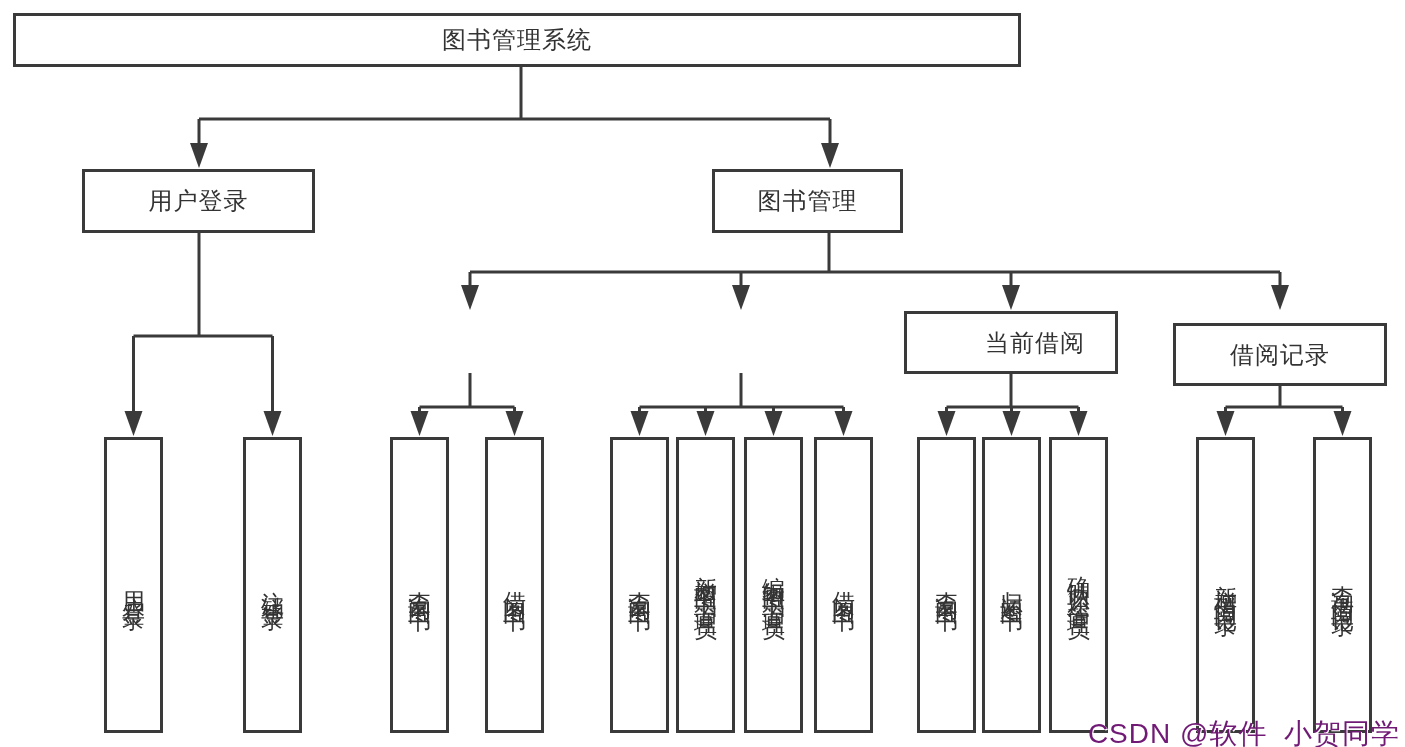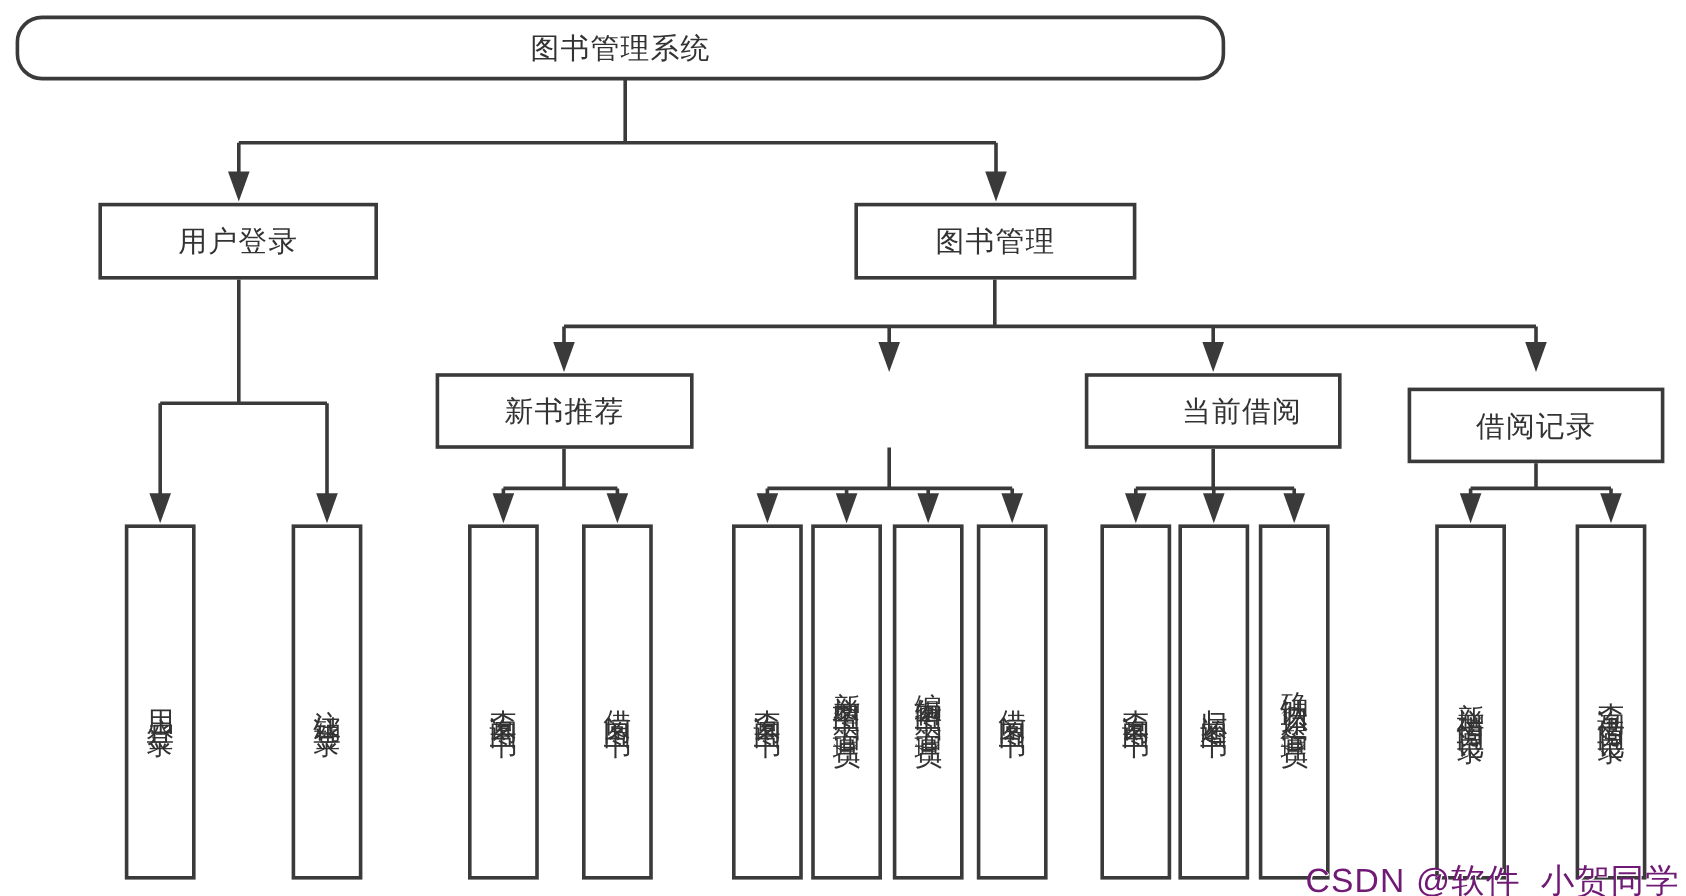--- a/index.html
+++ b/index.html
@@ -32,23 +32,23 @@
     white-space: nowrap;
   }
   .v-label {
     writing-mode: vertical-rl;
     text-orientation: mixed;
     font-size: 23px;
     line-height: 1;
     letter-spacing: 6px;
     white-space: nowrap;
   }
-  .root-box   { left: 13px;   top: 13px;  width: 1008px; height: 54px; border-radius: 22px; }
+  .root-box   { left: 13px;   top: 13px;  width: 1008px; height: 54px; }
   .n-user     { left: 82px;   top: 169px; width: 233px;  height: 64px; }
-  .n-book     { left: 712px;  top: 169px; width: 235px;  height: 64px; text-align: center; }
+  .n-book     { left: 712px;  top: 169px; width: 191px;  height: 64px; text-align: center; }
   .n-rec      { left: 363px;  top: 311px; width: 215px;  height: 63px; }
   .n-borrow   { left: 634px;  top: 311px; width: 214px;  height: 63px; }
   .n-cur      { left: 904px;  top: 311px; width: 214px;  height: 63px; padding-left: 48px; }
   .n-hist     { left: 1173px; top: 311px; width: 214px;  height: 63px; margin-top: 12px; }
   .leaf       { top: 437px; width: 59px; height: 296px; }
   .l-login    { left: 104px; }
   .l-logout   { left: 243px; }
   .l-rec-q    { left: 390px; }
   .l-rec-b    { left: 485px; }
   .l-bb-q     { left: 610px; }
@@ -120,23 +120,20 @@
     <span class="h-label">图书管理系统</span>
   </div>
 
   <div class="box n-user">
     <span class="h-label">用户登录</span>
   </div>
   <div class="box n-book">
     <span class="h-label">图书管理</span>
   </div>
 
-  <div class="box n-rec">
-    <span class="h-label">新书推荐</span>
-  </div>
   <div class="box n-cur">
     <span class="h-label">当前借阅</span>
   </div>
   <div class="box n-hist">
     <span class="h-label">借阅记录</span>
   </div>
 
   <div class="box leaf l-login">
     <span class="v-label">用户登录</span>
   </div>

